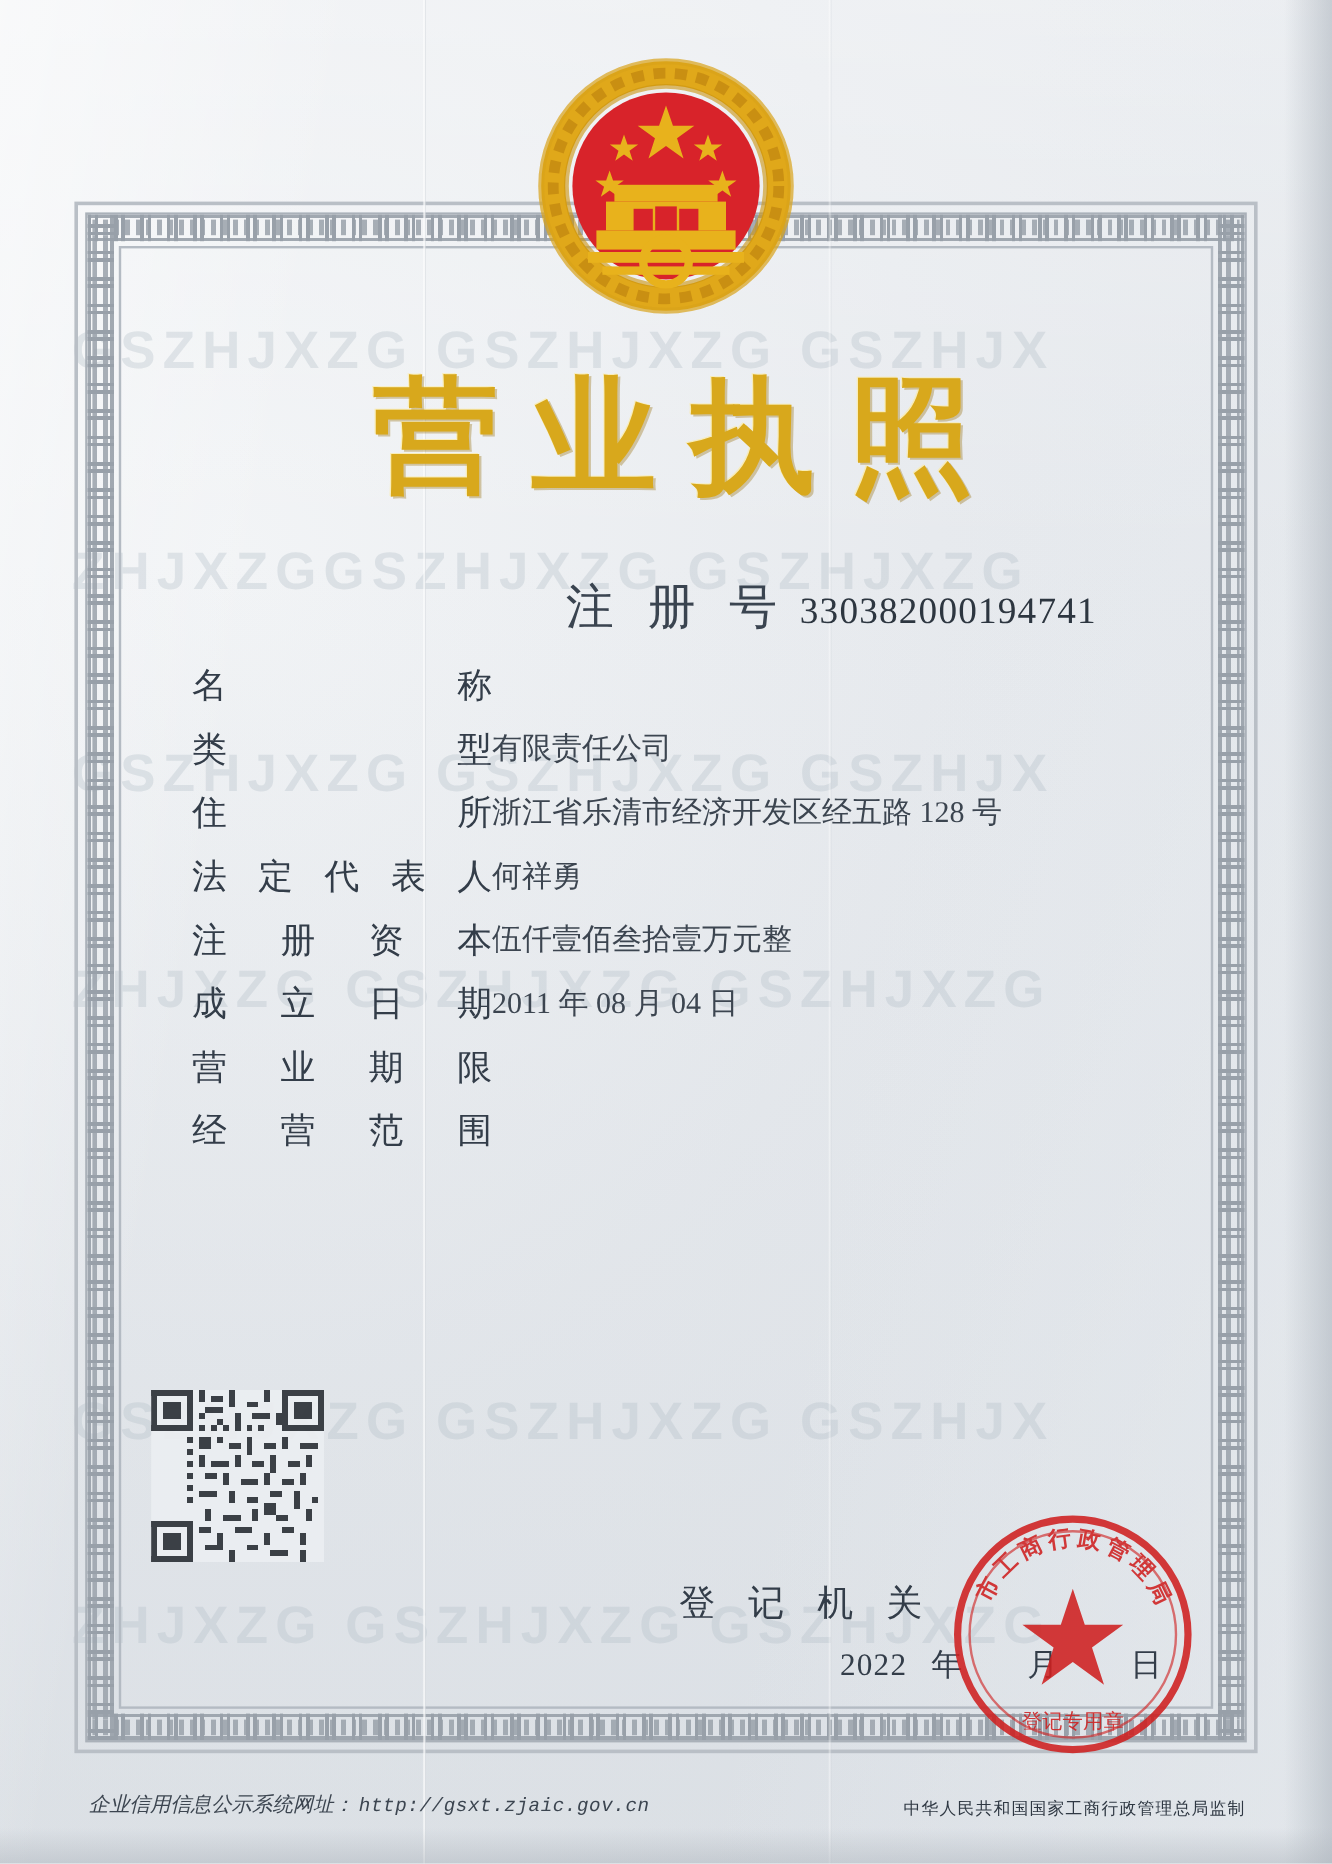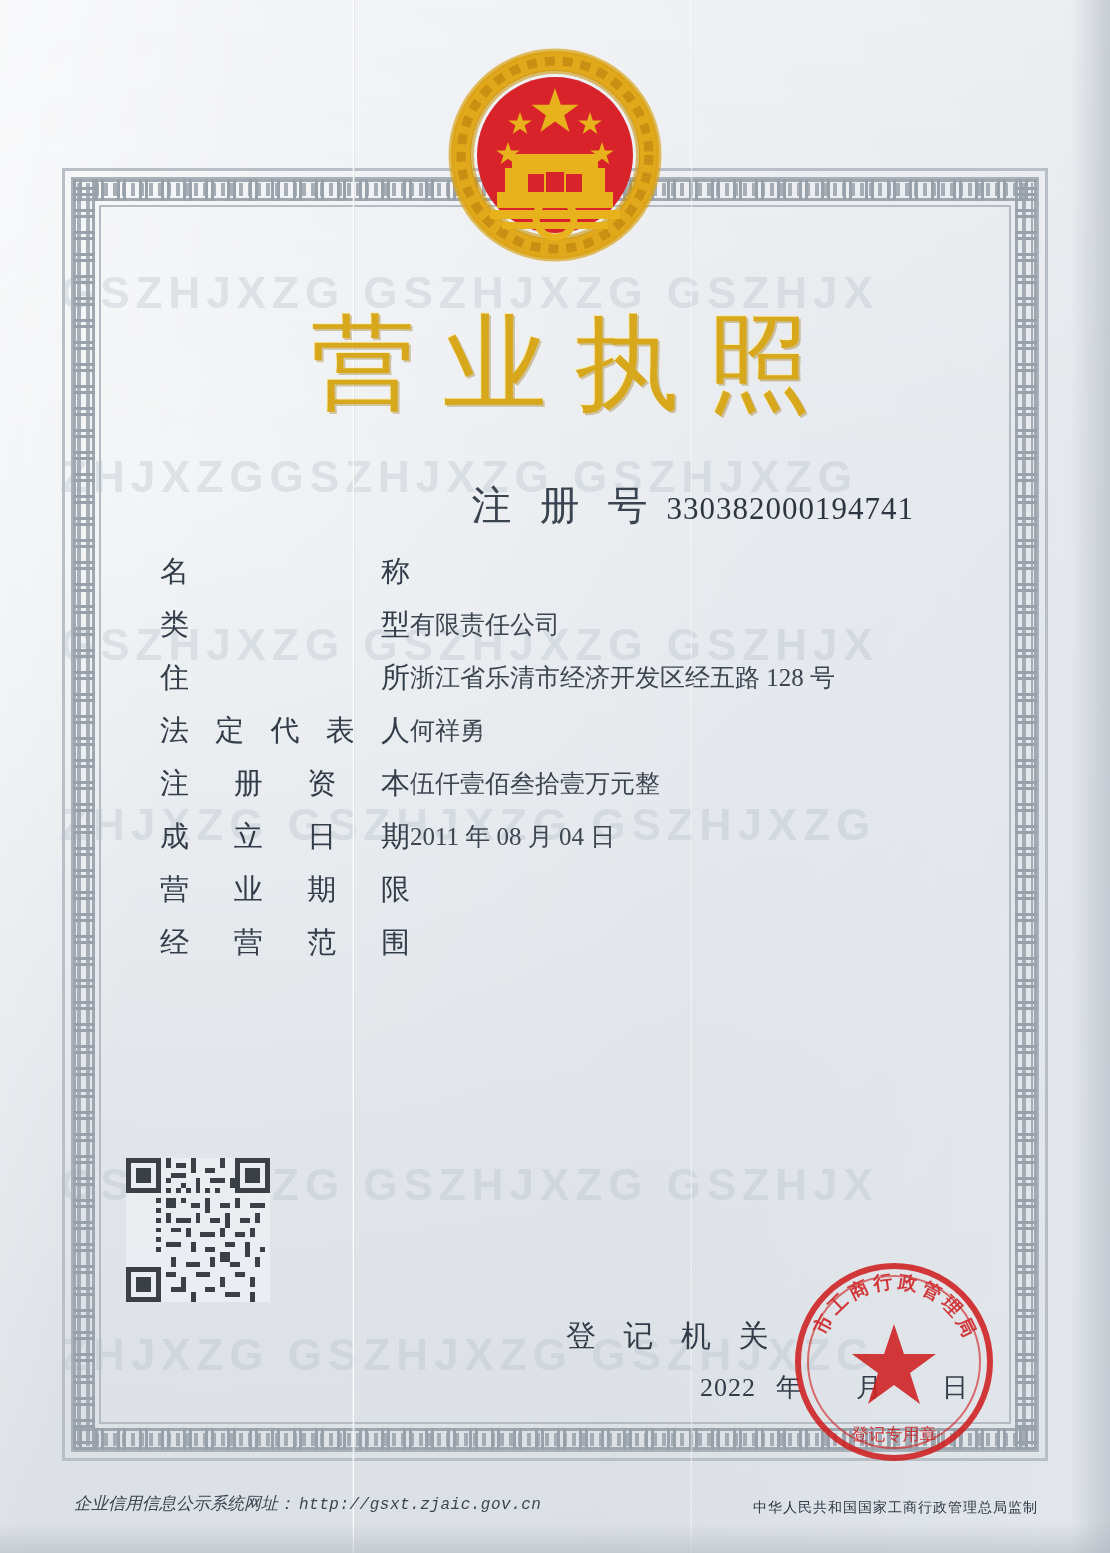--- a/index.html
+++ b/index.html
@@ -98,21 +98,21 @@
     transform: translateX(-50%);
     width: 226px; height: 226px;
     z-index: 5;
   }
 
   
   .title {
     position: absolute; left: 0; right: 0; top: 295px;
     text-align: center;
     font-family: "Liberation Serif", serif;
-    font-weight: 400;
+    font-weight: 700;
     font-size: 104px;
     letter-spacing: 28px;
     color: #d8a81c;
     text-shadow: 2px 2px 0 rgba(150,110,10,0.35), -1px -1px 0 rgba(255,235,150,0.6);
     z-index: 4;
     padding-left: 40px;
   }
 
   
   .reg-line {

